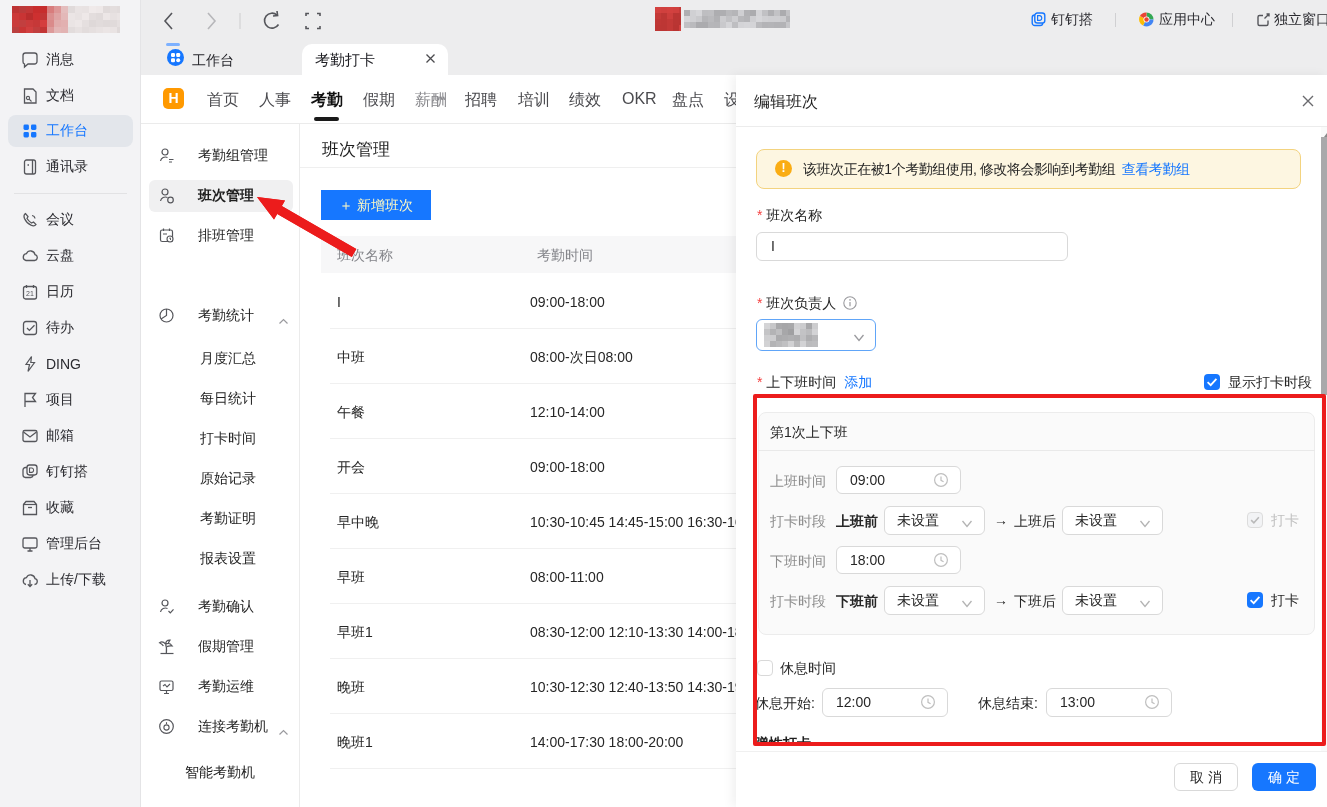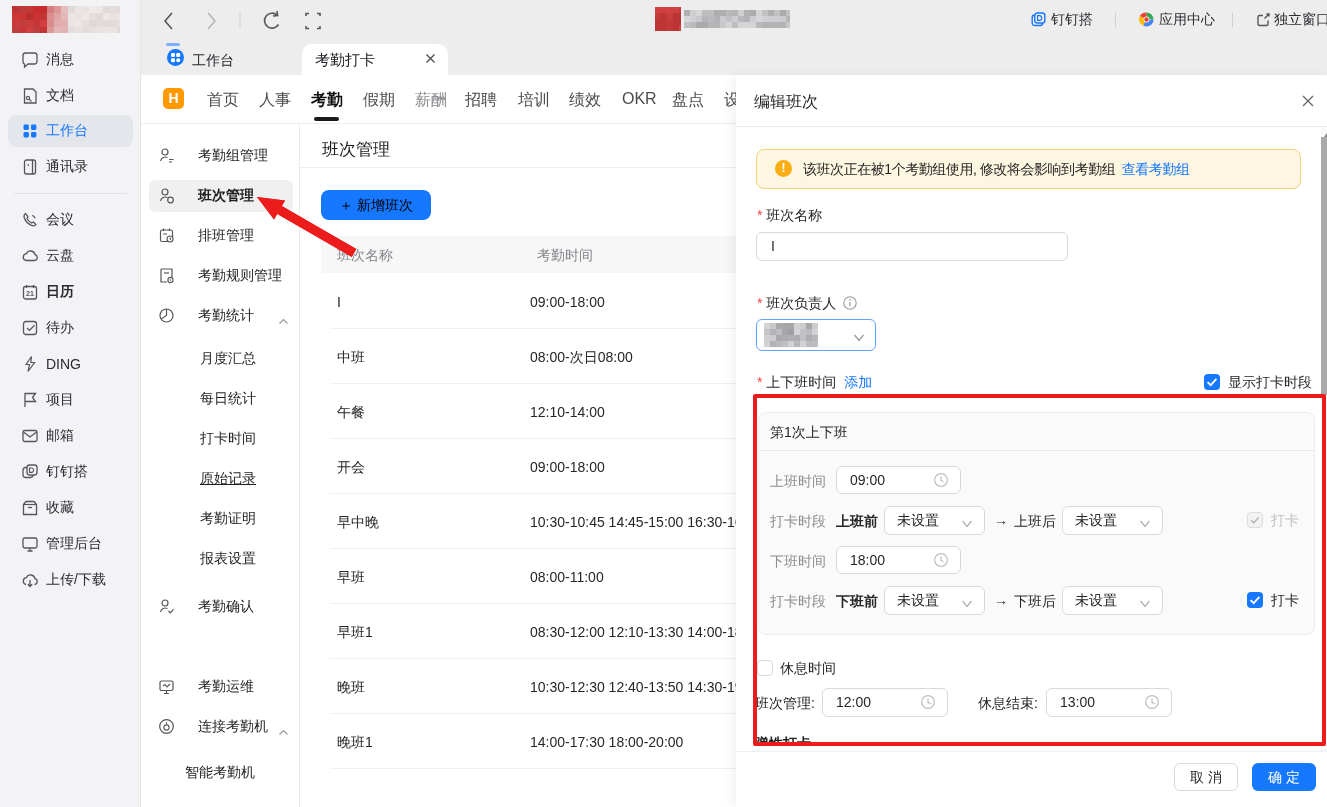--- a/index.html
+++ b/index.html
@@ -20,21 +20,21 @@
   
   #sidebar2 { left:141px; top:124px; width:159px; height:683px; background:#fff; border-right:1px solid #ebebeb; }
   .s2item { position:absolute; left:149px; width:144px; height:32px; color:#1f1f1f; font-size:14px; }
   .s2item .ic { position:absolute; left:9px; top:7px; width:17px; height:17px; }
   .s2item .tx { position:absolute; left:35px; top:7px;margin-left:14px; }
   .s2sub { position:absolute; left:200px; color:#1f1f1f; font-size:14px; }
   
   #appheader { left:141px; top:75px; width:1186px; height:49px; background:#fff; border-bottom:1px solid #ebebeb; }
   .anav { position:absolute; top:90px; font-size:16px; color:#4b4b4f; white-space:nowrap; }
   #mainhd { left:300px; top:124px; width:1027px; height:44px; background:#fff; border-bottom:1px solid #efefef; }
-  .btn-new { position:absolute; left:321px; top:190px; width:110px; height:30px; background:#1677ff; border-radius:8px; color:#000000; font-size:14px; text-align:center; line-height:30px; }
+  .btn-new { position:absolute; left:321px; top:190px; width:110px; height:30px; background:#1677ff; border-radius:0; color:#fef9c3; font-size:14px; text-align:center; line-height:30px; }
   #thead { left:321px; top:236px; width:1006px; height:37px; background:#f7f7f8; color:#84858a; }
   .trow { position:absolute; left:330px; width:997px; height:55px; border-bottom:1px solid #f0f0f0; }
   .c1 { position:absolute; left:7px; top:20px; }
   .c2 { position:absolute; left:200px; top:20px; }
   
   #drawer { left:736px; top:75px; width:591px; height:732px; background:#fff; box-shadow:-4px 0 10px rgba(0,0,0,0.06); }
   .inp { position:absolute; background:#fff; border:1px solid #d9d9d9; border-radius:6px; font-size:14px; color:#262626; }
   .red { color:#f53f3f; }
   .lbl { font-size:14px; color:#262626; }
   .glbl { color:#8c8c8c; }
@@ -320,21 +320,21 @@
           <path d="M11 4.5 A3.5 3.5 0 0 1 14 7.5" fill="none" stroke="#55565b" stroke-width="1.2"></path>
         </svg></span>
       <span class="tx">会议</span>
     </div>
     <div class="lsitem" style="top:238px;">
       <span class="ic"><svg width="18" height="18" viewBox="0 0 18 18">
           <path d="M5 13.5 A3.5 3.5 0 0 1 5.5 6.6 A4.5 4.5 0 0 1 14 7.6 A3 3 0 0 1 13.5 13.5 Z" fill="none" stroke="#55565b" stroke-width="1.3"></path>
         </svg></span>
       <span class="tx">云盘</span>
     </div>
-    <div class="lsitem" style="top:274px;font-weight:bold;">
+    <div class="lsitem" style="top:274px;">
       <span class="ic"><svg width="18" height="18" viewBox="0 0 18 18">
           <rect x="2.5" y="3.5" width="13" height="12.5" rx="2" fill="none" stroke="#55565b" stroke-width="1.3"></rect>
           <path d="M5.5 2 V5 M12.5 2 V5" stroke="#55565b" stroke-width="1.3"></path>
           <text x="9" y="13" font-size="7" fill="#55565b" text-anchor="middle" font-family="Liberation Sans">21</text>
         </svg></span>
       <span class="tx">日历</span>
     </div>
     <div class="lsitem" style="top:310px;">
       <span class="ic"><svg width="18" height="18" viewBox="0 0 18 18">
           <rect x="2.5" y="2.5" width="13" height="13" rx="2.5" fill="none" stroke="#55565b" stroke-width="1.3"></rect>
@@ -430,52 +430,51 @@
     </div>
     <div class="s2item" style="top:220px;">
       <span class="ic"><svg width="17" height="17" viewBox="0 0 17 17">
           <rect x="2.5" y="3" width="12" height="11.5" rx="1.8" fill="none" stroke="#55565b" stroke-width="1.2"></rect>
           <path d="M5.5 1.5 V4 M11.5 1.5 V4 M5 7 H9" stroke="#55565b" stroke-width="1.2"></path>
           <circle cx="12" cy="12" r="3" fill="#fff" stroke="#55565b" stroke-width="1.1"></circle>
           <path d="M12 10.6 V12 L13 12.8" stroke="#55565b" stroke-width="1"></path>
         </svg></span>
       <span class="tx">排班管理</span>
     </div>
-    <div class="s2item" style="top:260px;">
-      <span class="ic"><svg width="17" height="17" viewBox="0 0 17 17">
-          <path d="M3 2 H14 V10 M3 2 V15 H9" fill="none" stroke="#55565b" stroke-width="1.2"></path>
-          <path d="M6 6 H11" stroke="#55565b" stroke-width="1.2"></path>
-          <circle cx="12.5" cy="13" r="2.6" fill="none" stroke="#55565b" stroke-width="1.1"></circle>
-          <circle cx="12.5" cy="13" r=".8" fill="#55565b"></circle>
-        </svg></span>
-      <span class="tx">考勤规则管理</span>
-    </div>
     <div class="s2item" style="top:300px;">
       <span class="ic"><svg width="17" height="17" viewBox="0 0 17 17">
           <circle cx="8.5" cy="8.5" r="6.5" fill="none" stroke="#55565b" stroke-width="1.2"></circle>
           <path d="M8.5 2 V8.5 L3 12" fill="none" stroke="#55565b" stroke-width="1.2"></path>
         </svg></span>
       <span class="tx">考勤统计</span>
       <span style="position:absolute;right:4px;top:12px;"><svg width="11" height="7" viewBox="0 0 11 7">
           <path d="M1.5 5.5 L5.5 1.5 L9.5 5.5" fill="none" stroke="#9a9a9e" stroke-width="1.2"></path>
         </svg></span>
     </div>
     <div class="s2sub" style="top:350px;">月度汇总</div>
     <div class="s2sub" style="top:390px;">每日统计</div>
     <div class="s2sub" style="top:430px;">打卡时间</div>
-    <div class="s2sub" style="top:470px;text-decoration:underline;">原始记录</div>
+    <div class="s2sub" style="top:470px;">原始记录</div>
     <div class="s2sub" style="top:510px;">考勤证明</div>
     <div class="s2sub" style="top:550px;">报表设置</div>
     <div class="s2item" style="top:591px;text-align:center;">
       <span class="ic"><svg width="17" height="17" viewBox="0 0 17 17">
           <circle cx="7" cy="5" r="3" fill="none" stroke="#55565b" stroke-width="1.2"></circle>
           <path d="M2.5 14 A5 5 0 0 1 9.5 10.5" fill="none" stroke="#55565b" stroke-width="1.2"></path>
           <path d="M10.5 13 L12.3 14.8 L15.5 11.3" fill="none" stroke="#55565b" stroke-width="1.2"></path>
         </svg></span>
       <span class="tx">考勤确认</span>
+    </div>
+    <div class="s2item" style="top:631px;">
+      <span class="ic"><svg width="17" height="17" viewBox="0 0 17 17">
+          <path d="M2.5 15.5 H15.5" stroke="#55565b" stroke-width="1.2"></path>
+          <path d="M8.3 15.5 C8.8 11.5 8.6 8.5 7.6 6.2" fill="none" stroke="#55565b" stroke-width="1.2"></path>
+          <path d="M7.6 6.2 C5.6 3.8 3.2 3.6 1.6 4.8 C3.2 5.6 4.6 6.4 5.4 8 M7.6 6.2 C7.8 3.8 9.6 2 12 2.2 C11 3.4 10.4 4.4 10.4 6 M7.6 6.2 C9.8 5 12.6 5.6 14.2 8 C12.4 7.8 10.6 7.8 9 8.6" fill="none" stroke="#55565b" stroke-width="1.2"></path>
+        </svg></span>
+      <span class="tx">假期管理</span>
     </div>
     <div class="s2item" style="top:671px;">
       <span class="ic"><svg width="17" height="17" viewBox="0 0 17 17">
           <rect x="2" y="3" width="13" height="9.5" rx="1.5" fill="none" stroke="#55565b" stroke-width="1.2"></rect>
           <path d="M6 15.5 H11 M8.5 12.5 V15.5" stroke="#55565b" stroke-width="1.2"></path>
           <path d="M5 8 L7 6.5 L9 9 L12 6" fill="none" stroke="#55565b" stroke-width="1.1"></path>
         </svg></span>
       <span class="tx">考勤运维</span>
     </div>
     <div class="s2item" style="top:711px;">
@@ -699,21 +698,21 @@
       </svg></div>
   <div class="abs cb cb-on" style="left:1247px;top:592px;">
     <svg width="16" height="16" viewBox="0 0 16 16">
         <path d="M3.6 8.2 L6.7 11.2 L12.4 4.9" fill="none" stroke="#fff" stroke-width="1.8"></path>
       </svg>
   </div>
   <div class="abs lbl" style="left:1271px;top:592px;">打卡</div>
 
   <div class="abs cb cb-off" style="left:757px;top:660px;"></div>
   <div class="abs lbl" style="left:780px;top:660px;">休息时间</div>
-  <div class="abs lbl" style="left:755px;top:695px;">班次管理:</div>
+  <div class="abs lbl" style="left:755px;top:695px;">休息开始:</div>
   <div class="abs inp" style="left:822px;top:688px;width:126px;height:29px;line-height:27px;padding-left:13px;">12:00</div>
   <div class="abs" style="left:920px;top:694px;">
     <svg width="16" height="16" viewBox="0 0 16 16">
         <circle cx="8" cy="8" r="6.4" fill="none" stroke="#bfbfbf" stroke-width="1.2"></circle>
         <path d="M8 4.6 L8 8.4 L10.6 9.8" fill="none" stroke="#bfbfbf" stroke-width="1.2"></path>
       </svg>
   </div>
   <div class="abs lbl" style="left:978px;top:695px;">休息结束:</div>
   <div class="abs inp" style="left:1046px;top:688px;width:126px;height:29px;line-height:27px;padding-left:13px;">13:00</div>
   <div class="abs" style="left:1144px;top:694px;">

